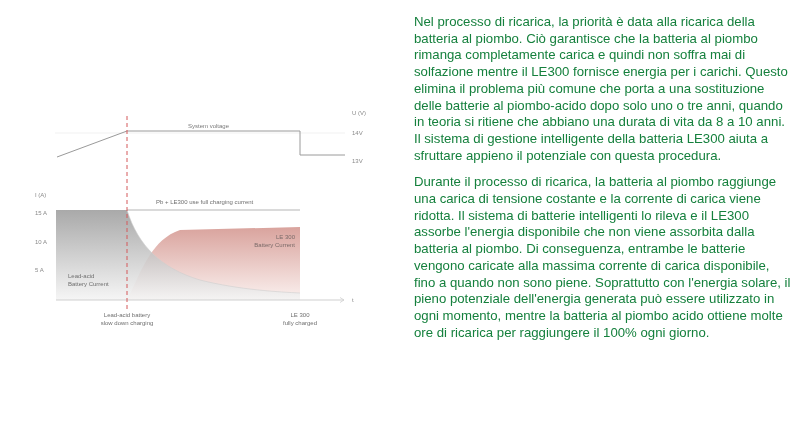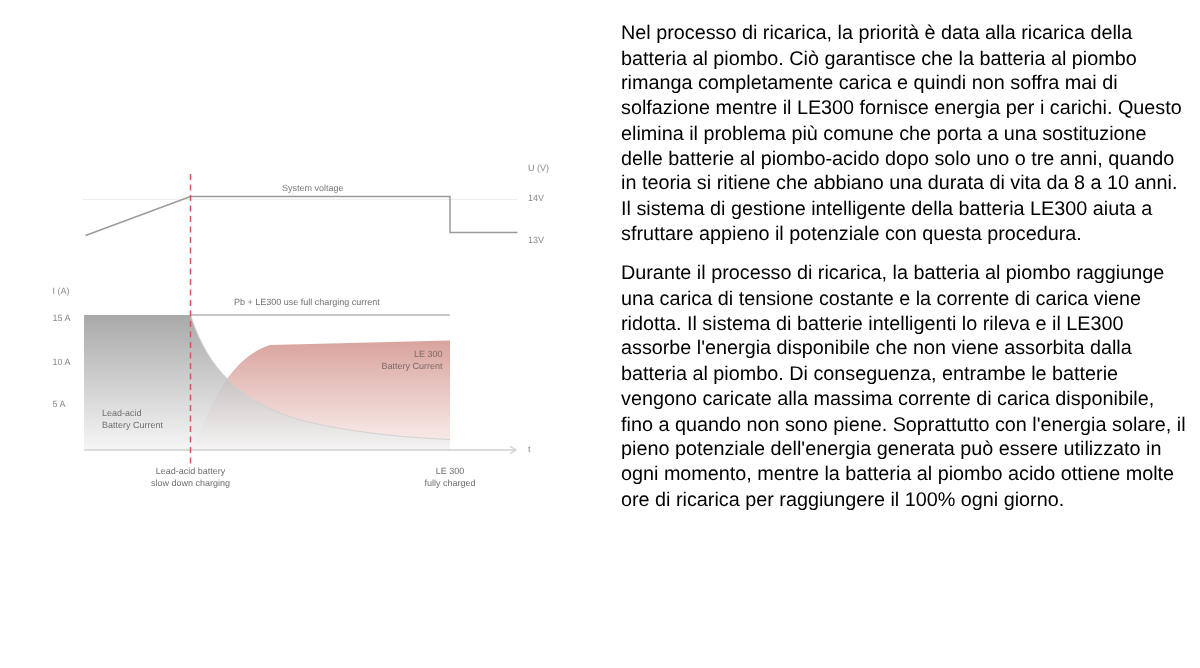--- a/index.html
+++ b/index.html
@@ -2,21 +2,21 @@
 <html><head>
 <meta charset="utf-8">
 <style>
   html,body{margin:0;padding:0;background:#fff;}
   body{width:800px;height:445px;position:relative;overflow:hidden;font-family:"Liberation Sans",sans-serif;}
   .diagram{position:absolute;left:0;top:0;width:400px;height:445px;}
   .diagram svg{position:absolute;left:0;top:0;}
   .lbl{position:absolute;font-size:6px;color:#8a8a8a;white-space:nowrap;line-height:8px;}
   .lbl.c{text-align:center;}
   .lbl.r{text-align:right;}
-  .text{position:absolute;left:414px;top:14px;width:380px;color:#000000;font-size:13.2px;line-height:16.7px;}
+  .text{position:absolute;left:414px;top:14px;width:380px;color:#15803d;font-size:13.2px;line-height:16.7px;}
   .text p{margin:0 0 10px 0;}
 </style>
 </head>
 <body>
 
 <div class="diagram">
   <svg width="400" height="445" viewBox="0 0 400 445">
     <defs>
       <linearGradient id="leadGrad" x1="0" y1="0" x2="0" y2="1">
         <stop offset="0" stop-color="#9a9a9a"></stop>

